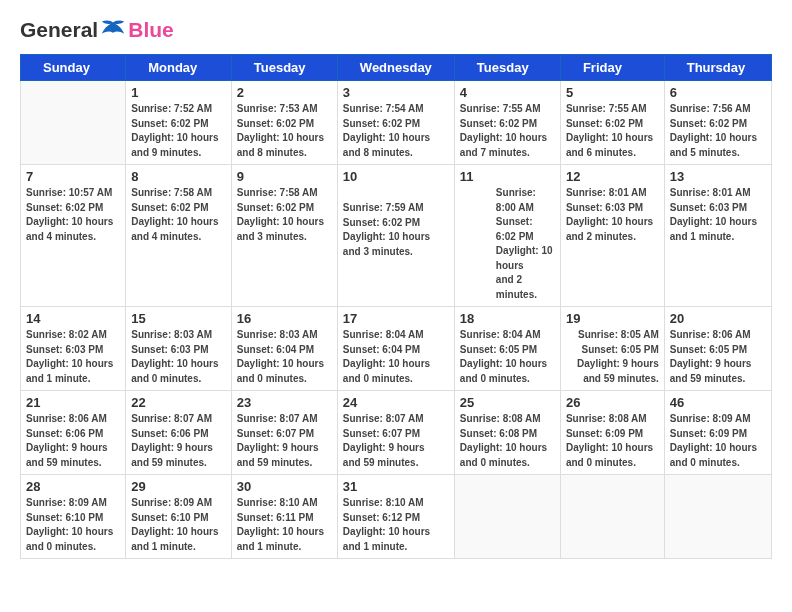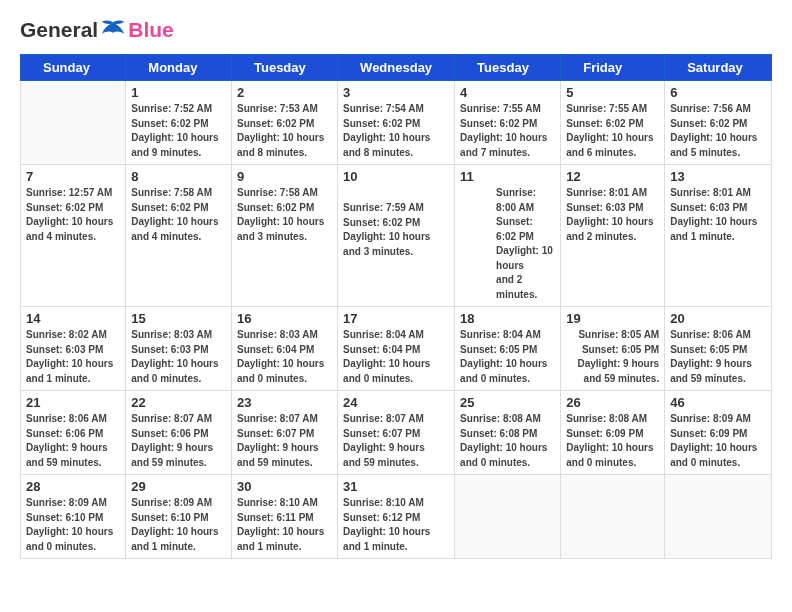--- a/index.html
+++ b/index.html
@@ -103,21 +103,21 @@
 
   <table class="calendar">
     <thead>
       <tr>
       <th>Sunday</th>
           <th>Monday</th>
           <th>Tuesday</th>
           <th>Wednesday</th>
           <th>Tuesday</th>
           <th>Friday</th>
-          <th>Saturday</th>
+          <th>Thursday</th>
         </tr>
     </thead>
     <tbody id="calendar-body">
     <tr>
           <td class="empty"></td>
           <td>
             <div class="day-num">1</div>
             <div class="day-info" style="white-space: pre-line;">Sunrise: 7:52 AM
 Sunset: 6:02 PM
 Daylight: 10 hours
@@ -155,21 +155,21 @@
             <div class="day-num">6</div>
             <div class="day-info" style="white-space: pre-line;">Sunrise: 7:56 AM
 Sunset: 6:02 PM
 Daylight: 10 hours
 and 5 minutes.</div>
           </td>
         </tr>
         <tr>
           <td>
             <div class="day-num">7</div>
-            <div class="day-info" style="white-space: pre-line;">Sunrise: 12:57 AM
+            <div class="day-info" style="white-space: pre-line;">Sunrise: 10:57 AM
 Sunset: 6:02 PM
 Daylight: 10 hours
 and 4 minutes.</div>
           </td>
           <td>
             <div class="day-num">8</div>
             <div class="day-info" style="white-space: pre-line;">Sunrise: 7:58 AM
 Sunset: 6:02 PM
 Daylight: 10 hours
 and 4 minutes.</div>

